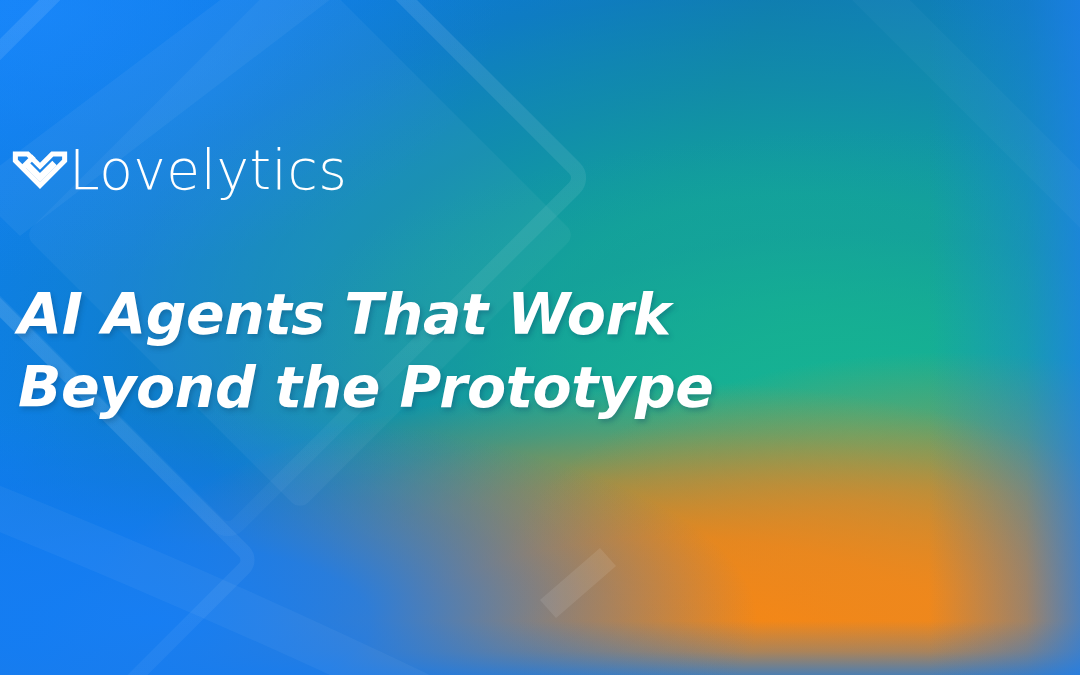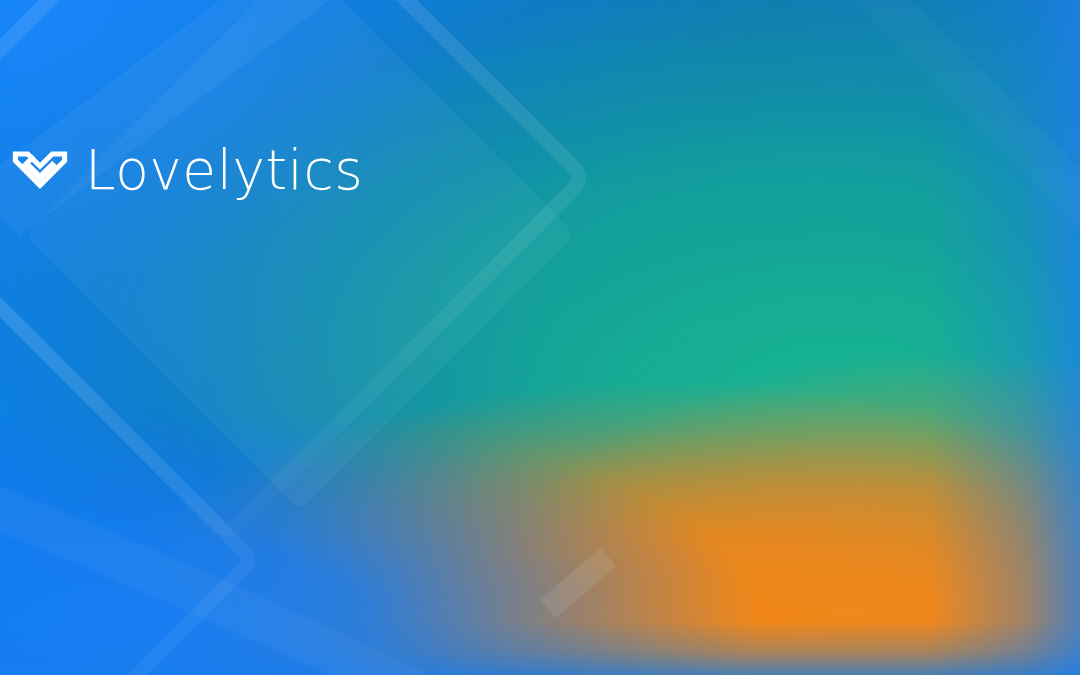--- a/index.html
+++ b/index.html
@@ -133,21 +133,21 @@
     inset: 0;
   }
 
   
   #logo-lockup {
     position: absolute;
     left: 12px;
     top: 143px;
     display: flex;
     align-items: center;
-    gap: 17px;
+    gap: 1px;
   }
   #logo-mark {
     width: 56px;
     height: 54px;
     flex: 0 0 auto;
     display: block;
   }
   #logo-wordmark {
     font-family: "DejaVu Sans", sans-serif;
     font-weight: 300;
@@ -247,15 +247,19 @@
           <path d="M 17 40 L 39 18"></path>
         </g>
         <g fill="#ffffff">
 
           <path d="M 50 48 L 72 26 L 80 34 L 50 64 L 20 34 L 28 26 Z"></path>
         </g>
       </svg>
       <div id="logo-wordmark">Lovelytics</div>
     </div>
 
+    <div id="headline">
+      <div class="headline-line">AI Agents That Work</div>
+      <div class="headline-line">Beyond the Prototype</div>
+    </div>
 
   </div>
 </div>
 
 </body></html>

